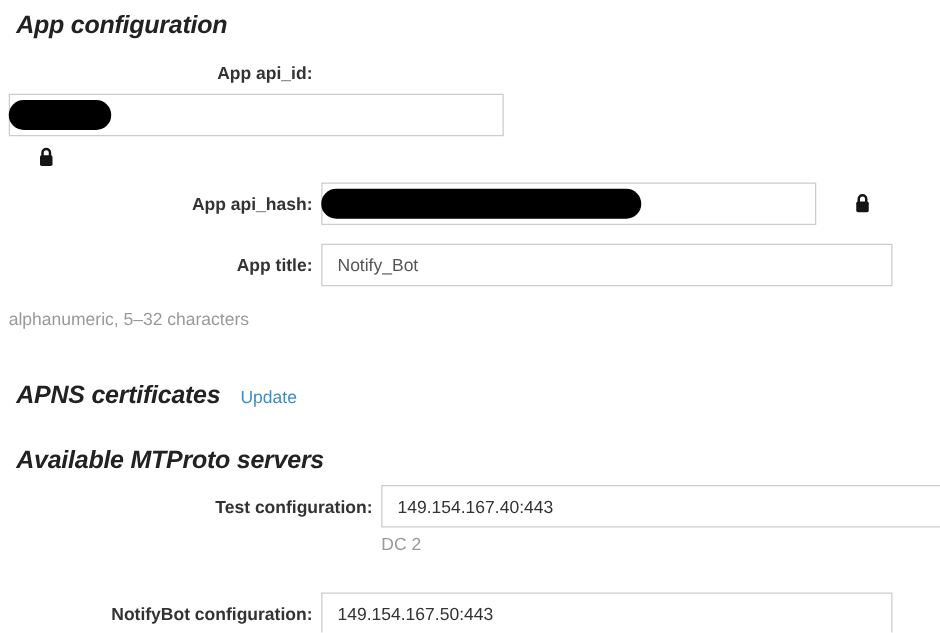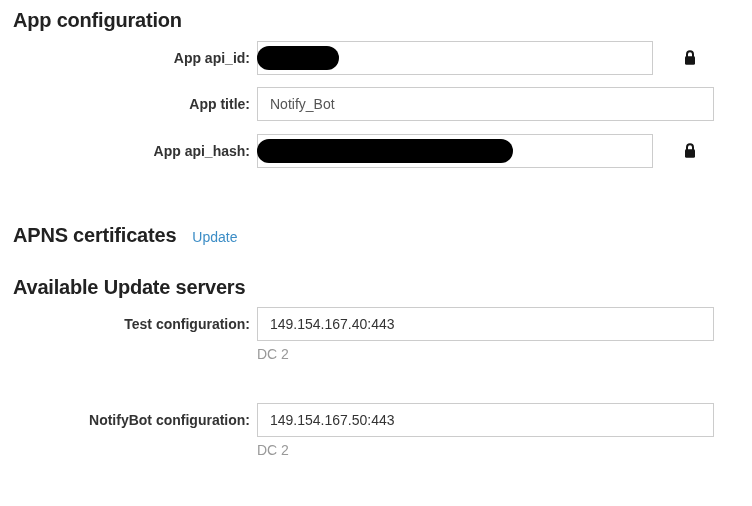--- a/index.html
+++ b/index.html
@@ -25,29 +25,30 @@
   }
   .page { position: relative; padding-top: 8px; }
 
   h1, h2 {
     margin: 0 0 0 13px;
     font-size: 20px;
     line-height: 24px;
     font-weight: bold;
     color: var(--heading);
     letter-spacing: -0.2px;
+    font-style: italic;
   }
 
   .form { margin-top: 9px; }
 
   .form-row { display: flex; align-items: flex-start; }
-  .mb-12 { margin-bottom: 12px; }
+  .mb-12 { margin-bottom: 12px; flex-direction: column; }
   .mb-15 { margin-bottom: 15px; }
   .mb-13 { margin-bottom: 13px; }
-  .mb-26 { margin-bottom: 40px; }
+  .mb-26 { margin-bottom: 30px; padding-left: 48px; }
 
   .form-label {
     flex: none;
     width: 250px;
     text-align: right;
     font-size: 14px;
     font-weight: bold;
     color: var(--label);
     line-height: 34px;
     white-space: nowrap;
@@ -122,57 +123,58 @@
         </div>
       </div>
       <span class="lock">
         <svg width="14" height="17" viewBox="0 0 14 17">
           <path d="M4 8 V5.2 a3 3 0 0 1 6 0 V8" fill="none" stroke="#151515" stroke-width="2"></path>
           <rect x="2" y="7.2" width="10" height="8.6" rx="1.4" fill="#151515"></rect>
         </svg>
       </span>
     </div>
 
-    <div class="form-row mb-13">
-      <label class="form-label">App title:</label>
-      <div class="field">
-        <input type="text" class="text-input w-full" value="Notify_Bot" style="">
-      </div>
-    </div>
-
     <div class="form-row mb-15">
       <label class="form-label">App api_hash:</label>
       <div class="field">
         <div class="input-wrap">
           <input type="text" class="text-input w-api" readonly="" style="">
           <div class="redaction red-long"></div>
         </div>
       </div>
       <span class="lock">
         <svg width="14" height="17" viewBox="0 0 14 17">
           <path d="M4 8 V5.2 a3 3 0 0 1 6 0 V8" fill="none" stroke="#151515" stroke-width="2"></path>
           <rect x="2" y="7.2" width="10" height="8.6" rx="1.4" fill="#151515"></rect>
         </svg>
       </span>
     </div>
 
+    <div class="form-row mb-13">
+      <label class="form-label">App title:</label>
+      <div class="field">
+        <input type="text" class="text-input w-full" value="Notify_Bot" style="">
+      </div>
+    </div>
+
     <div class="form-row">
       <div class="field">
+        <div class="helper">alphanumeric, 5–32 characters</div>
       </div>
     </div>
 
   </div>
 
   <div class="section-apns">
     <h2>APNS certificates</h2>
     <a class="update-link" href="#">Update</a>
   </div>
 
   <div class="section-mtproto">
-    <h2>Available Update servers</h2>
+    <h2>Available MTProto servers</h2>
 
     <div class="form">
 
       <div class="form-row mb-26">
         <label class="form-label">Test configuration:</label>
         <div class="field">
           <input type="text" class="text-input w-full strong-value" value="149.154.167.40:443" style="">
           <div class="helper">DC 2</div>
         </div>
       </div>

